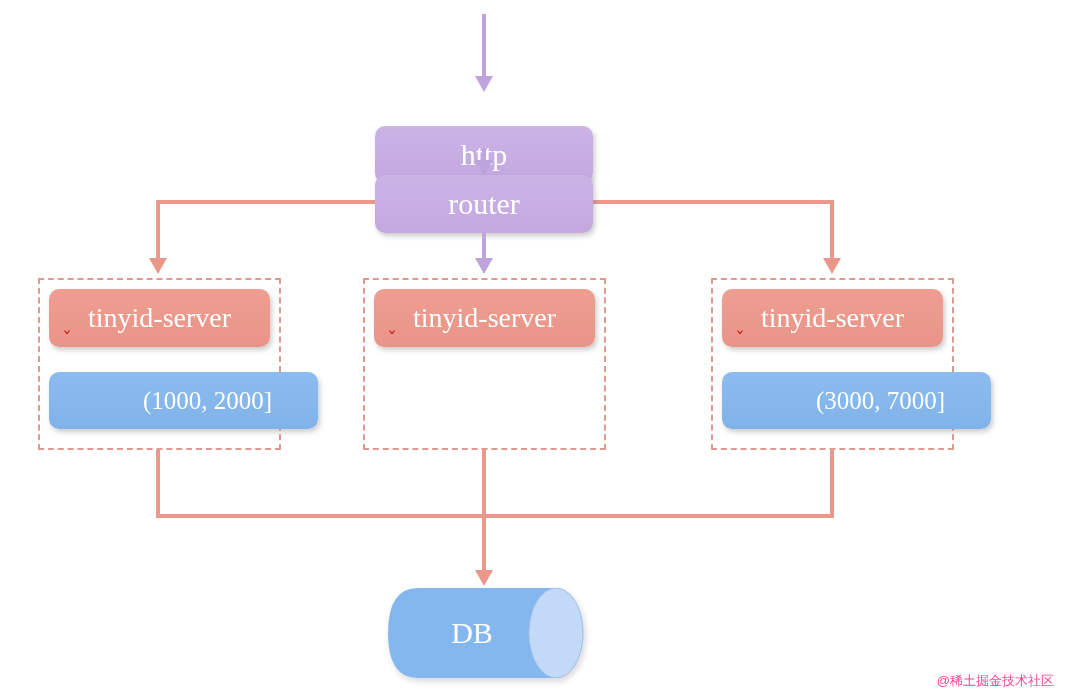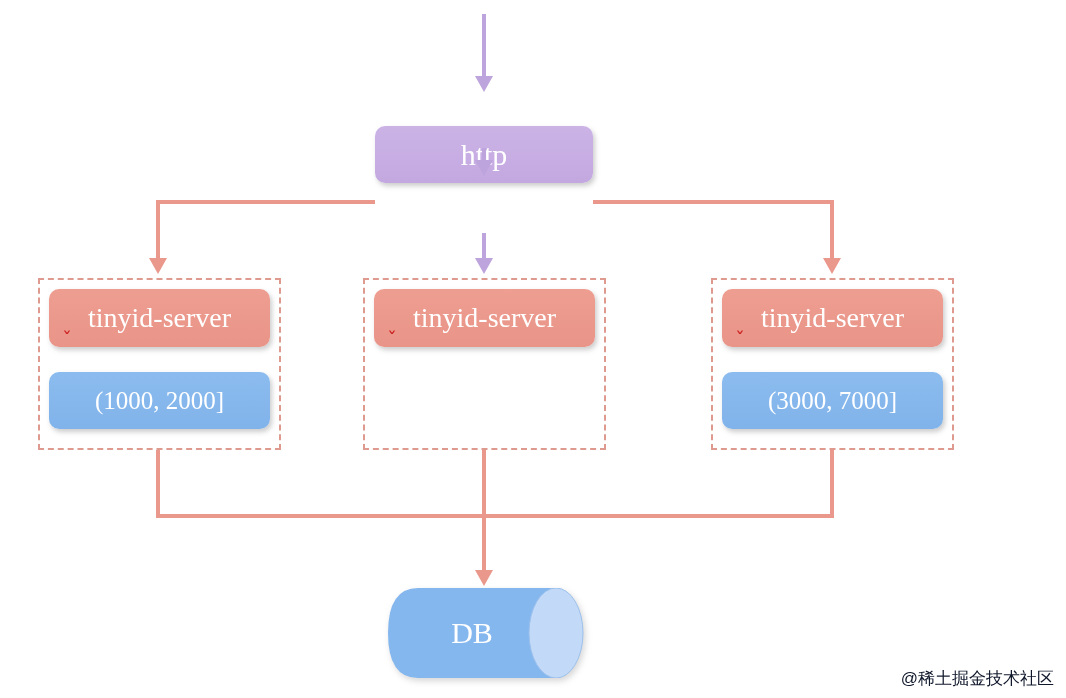--- a/index.html
+++ b/index.html
@@ -3,21 +3,21 @@
 <meta charset="utf-8">
 <style>
   html,body{margin:0;padding:0;background:#ffffff;}
   .canvas{position:relative;width:1066px;height:698px;background:#ffffff;overflow:hidden;
           font-family:"Liberation Serif","DejaVu Serif",serif;}
   
   .card{position:absolute;border-radius:10px;display:flex;align-items:center;justify-content:center;
         color:#ffffff;box-shadow:2px 3px 5px rgba(110,110,110,.35);}
   .purple{background:linear-gradient(#cbb3e6,#c3a8e0);}
   .salmon{background:linear-gradient(#ee9e91,#e99488);align-items:center;}
-  .blue{background:linear-gradient(#8cbcef,#80b3ea);}
+  .blue{background:linear-gradient(#8cbcef,#80b3ea);padding-left:48px;}
   .box-http{left:375px;top:92px;width:218px;height:57px;font-size:30px;margin-top:34px;}
   .box-router{left:375px;top:175px;width:218px;height:58px;font-size:30px;}
   
   .group{position:absolute;top:278px;width:243px;height:172px;border:2px dashed #de9a8e;box-sizing:border-box;}
   .group-left{left:38px;}
   .group-mid{left:363px;}
   .group-right{left:711px;}
   .server-box{left:9px;top:9px;width:221px;height:58px;font-size:28px;position:absolute;}
   .range-box{left:9px;top:92px;width:221px;height:57px;font-size:25px;position:absolute;}
   .spellmark{position:absolute;left:13px;bottom:-2px;color:#cc2222;font-size:20px;line-height:1;
@@ -28,21 +28,21 @@
   .purple-line{background:#bda4dc;}
   .arrowhead{position:absolute;width:0;height:0;border-left:9px solid transparent;border-right:9px solid transparent;}
   .arrow-salmon{border-top:16px solid #e9988b;}
   .arrow-purple{border-top:16px solid #bda4dc;}
   
   .db-wrap{position:absolute;left:388px;top:588px;width:196px;height:90px;
            filter:drop-shadow(2px 3px 3px rgba(120,120,120,.30));}
   .db-label{position:absolute;left:388px;top:588px;width:168px;height:90px;display:flex;
             align-items:center;justify-content:center;color:#ffffff;font-size:30px;}
   
-  .watermark{position:absolute;right:12px;bottom:8px;color:#0f172a;font-size:17px;
+  .watermark{position:absolute;right:12px;bottom:8px;color:#ec4899;font-size:13px;
              font-family:"Liberation Sans","DejaVu Sans",sans-serif;}
 </style>
 </head>
 <body>
 
 <div class="canvas">
 
   <div class="line purple-line" style="left:482px;top:14px;width:4px;height:62px;"></div>
   <div class="arrowhead arrow-purple" style="left:475px;top:76px;"></div>
 
@@ -53,20 +53,23 @@
   <div class="line purple-line" style="left:482px;top:148px;width:4px;height:13px;"></div>
   <div class="arrowhead arrow-purple" style="left:475px;top:160px;"></div>
 
   <div class="line salmon-line" style="left:156px;top:200px;width:219px;height:4px;"></div>
   <div class="line salmon-line" style="left:593px;top:200px;width:241px;height:4px;"></div>
   <div class="line salmon-line" style="left:156px;top:200px;width:4px;height:58px;"></div>
   <div class="line salmon-line" style="left:830px;top:200px;width:4px;height:58px;"></div>
   <div class="arrowhead arrow-salmon" style="left:149px;top:258px;"></div>
   <div class="arrowhead arrow-salmon" style="left:823px;top:258px;"></div>
 
+  <div class="card purple box-router">
+    <span>router</span>
+  </div>
 
   <div class="line purple-line" style="left:482px;top:233px;width:4px;height:26px;"></div>
   <div class="arrowhead arrow-purple" style="left:475px;top:258px;"></div>
 
   <div class="group group-left">
     <div class="card salmon server-box">
       <span>tinyid-server</span>
       <span class="spellmark">ˇ</span>
     </div>
     <div class="card blue range-box">

